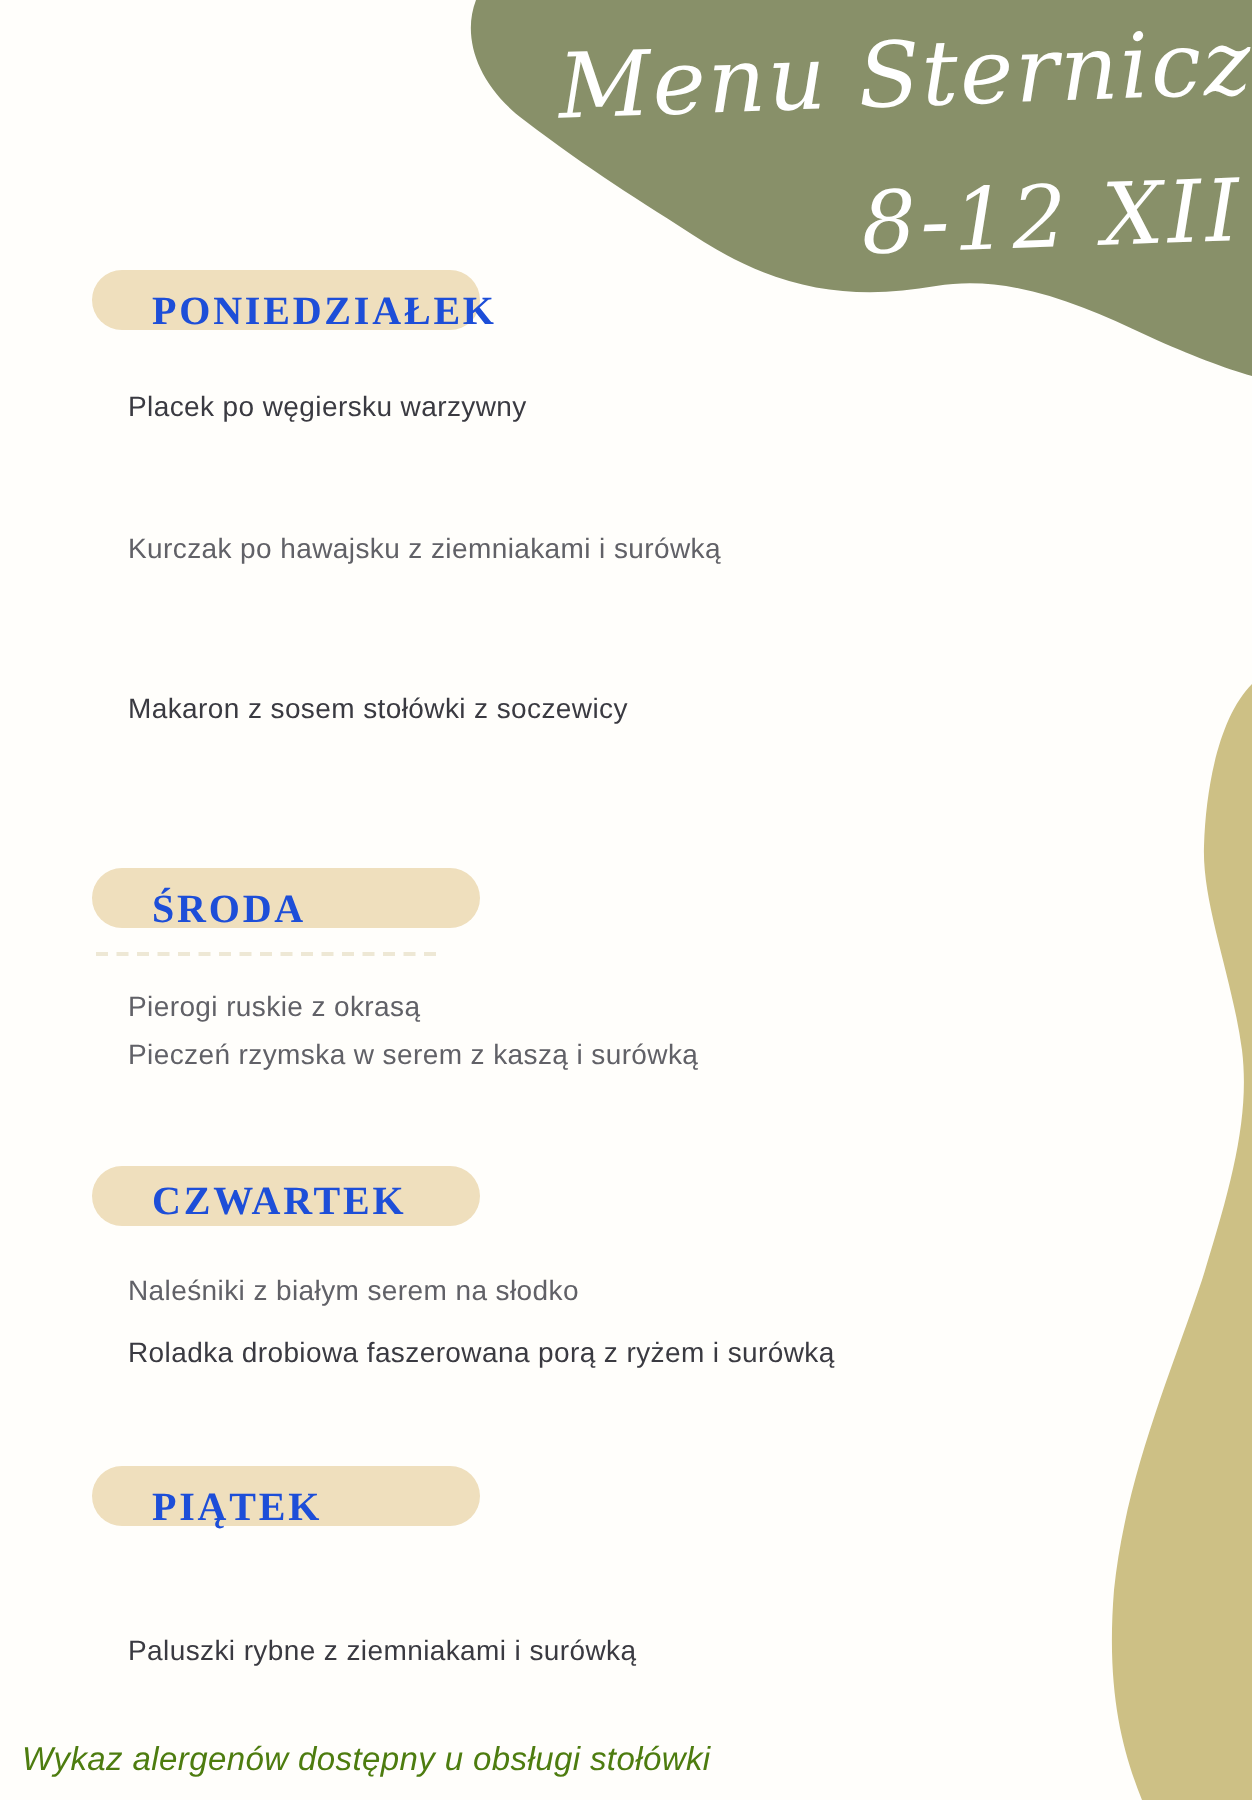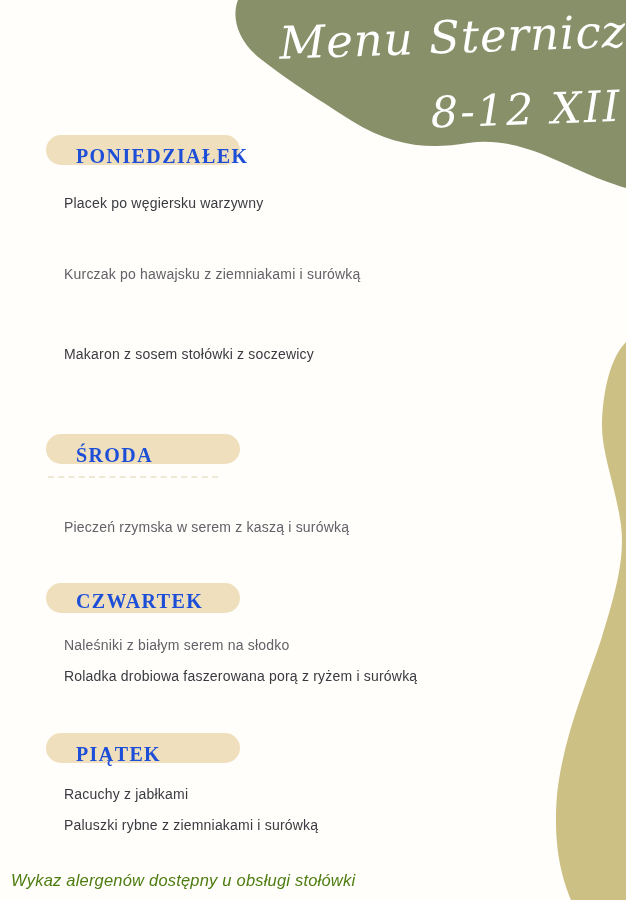--- a/index.html
+++ b/index.html
@@ -88,29 +88,29 @@
   </div>
   <div class="menu-item item-dark i-mon-0">Placek po węgiersku warzywny</div>
   <div class="menu-item item-light i-mon-1">Kurczak po hawajsku z ziemniakami i surówką</div>
 
   <div class="menu-item item-dark i-tue-0">Makaron z sosem stołówki z soczewicy</div>
 
   <div class="day-pill pill-wed">
     <span>ŚRODA</span>
   </div>
   <div class="deco-dashes"></div>
+  <div class="menu-item item-light i-wed-0">Pierogi ruskie z okrasą</div>
   <div class="menu-item item-light i-wed-1">Pieczeń rzymska w serem z kaszą i surówką</div>
 
   <div class="day-pill pill-thu">
     <span>CZWARTEK</span>
   </div>
   <div class="menu-item item-light i-thu-0">Naleśniki z białym serem na słodko</div>
   <div class="menu-item item-dark i-thu-1">Roladka drobiowa faszerowana porą z ryżem i surówką</div>
 
   <div class="day-pill pill-fri">
     <span>PIĄTEK</span>
   </div>
-  <div class="menu-item item-dark i-fri-0">Racuchy z jabłkami</div>
   <div class="menu-item item-dark i-fri-1">Paluszki rybne z ziemniakami i surówką</div>
 
   <div class="allergen-note">Wykaz alergenów dostępny u obsługi stołówki</div>
 
 </div>
 
 </body></html>

